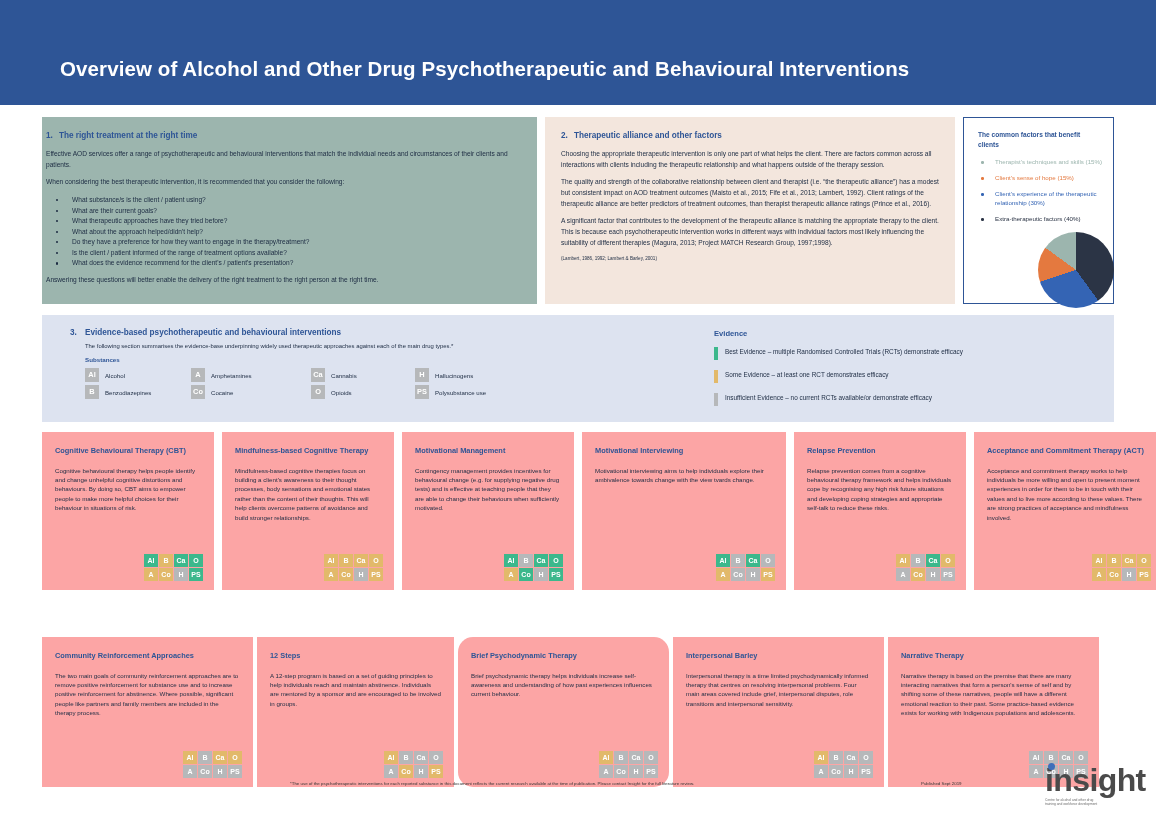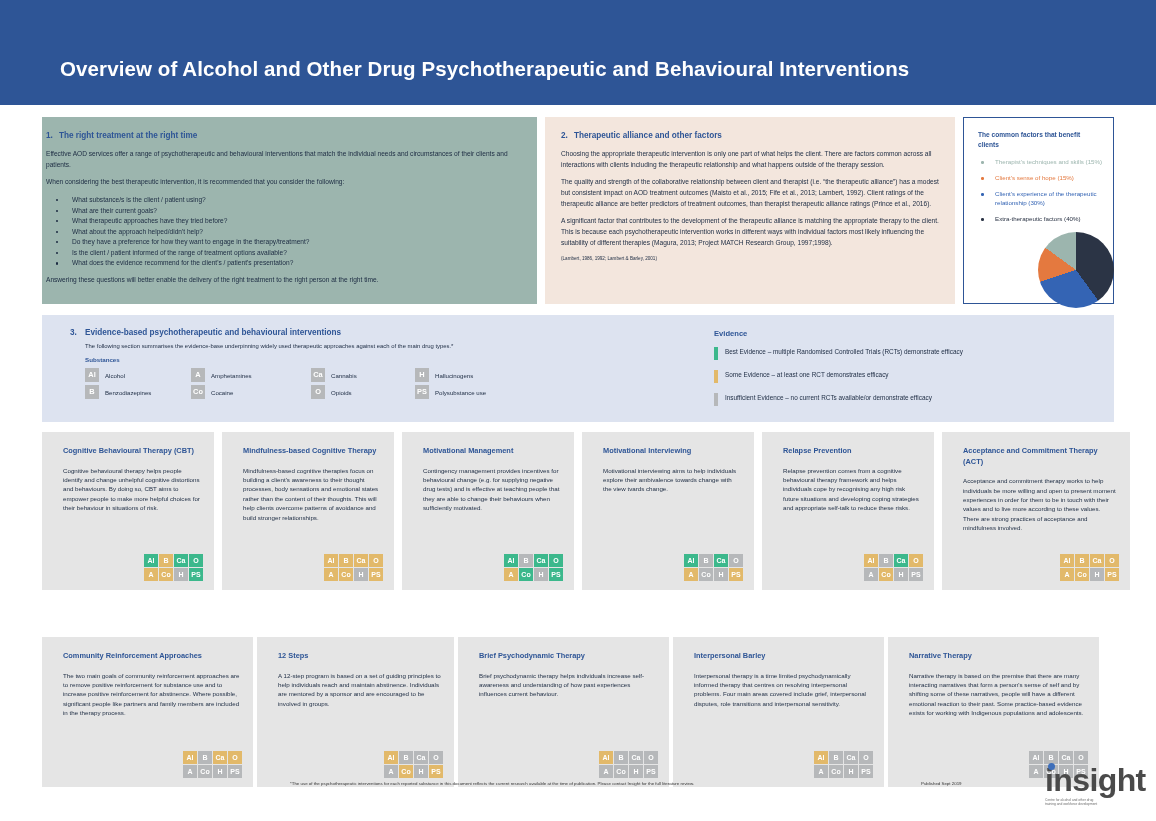--- a/index.html
+++ b/index.html
@@ -83,22 +83,22 @@
 
   .evidence{position:absolute;left:672px;top:14px;}
   .ev-title{font-size:7.6px;font-weight:bold;color:#2e5596;margin-bottom:10px;}
   .ev-row{display:flex;align-items:flex-start;gap:7px;margin-bottom:11px;}
   .ev-swatch{width:4px;height:13px;flex:none;margin-top:-1px;}
   .ev-text{font-size:6.4px;color:#1c2b42;line-height:1.2;}
 
   
   .cards-row{position:absolute;display:flex;}
   .card{
-    background:#e5e5e5;box-sizing:border-box;
-    padding:14px 13px 10px 21px;position:relative;
+    background:#fca5a5;box-sizing:border-box;
+    padding:14px 13px 10px 13px;position:relative;
   }
   .card-title{font-size:7.4px;font-weight:bold;color:#2e5596;line-height:1.42;margin-bottom:9px;}
   .card-body{font-size:6.2px;color:#1c2b42;line-height:1.53;}
   .badges{position:absolute;right:11px;bottom:9px;display:flex;flex-direction:column;gap:1px;}
   .badge-row{display:flex;gap:1px;}
   .badge{
     width:14px;height:13px;display:flex;align-items:center;justify-content:center;
     font-size:7px;font-weight:bold;color:#ffffff;line-height:1;
   }
   .b-green{background:#3cb88c;}
@@ -283,21 +283,21 @@
             <div class="badge b-green">O</div>
           </div>
           <div class="badge-row">
             <div class="badge b-amber">A</div>
             <div class="badge b-green">Co</div>
             <div class="badge b-grey">H</div>
             <div class="badge b-green">PS</div>
           </div>
         </div>
       </div>
-      <div class="card" style="width: 172px; height: 158px;">
+      <div class="card" style="width: 204px; height: 158px;">
         <div class="card-title">Motivational Interviewing</div>
         <div class="card-body">Motivational interviewing aims to help individuals explore their ambivalence towards change with the view tvards change.</div>
         <div class="badges">
           <div class="badge-row">
             <div class="badge b-green">Al</div>
             <div class="badge b-grey">B</div>
             <div class="badge b-green">Ca</div>
             <div class="badge b-grey">O</div>
           </div>
           <div class="badge-row">
@@ -376,21 +376,21 @@
             <div class="badge b-grey">O</div>
           </div>
           <div class="badge-row">
             <div class="badge b-grey">A</div>
             <div class="badge b-amber">Co</div>
             <div class="badge b-grey">H</div>
             <div class="badge b-amber">PS</div>
           </div>
         </div>
       </div>
-      <div class="card" style="width: 211px; height: 150px;">
+      <div class="card" style="width: 211px; height: 150px; border-radius: 15px;">
         <div class="card-title">Brief Psychodynamic Therapy</div>
         <div class="card-body">Brief psychodynamic therapy helps individuals increase self-awareness and understanding of how past experiences influences current behaviour.</div>
         <div class="badges">
           <div class="badge-row">
             <div class="badge b-amber">Al</div>
             <div class="badge b-grey">B</div>
             <div class="badge b-grey">Ca</div>
             <div class="badge b-grey">O</div>
           </div>
           <div class="badge-row">

